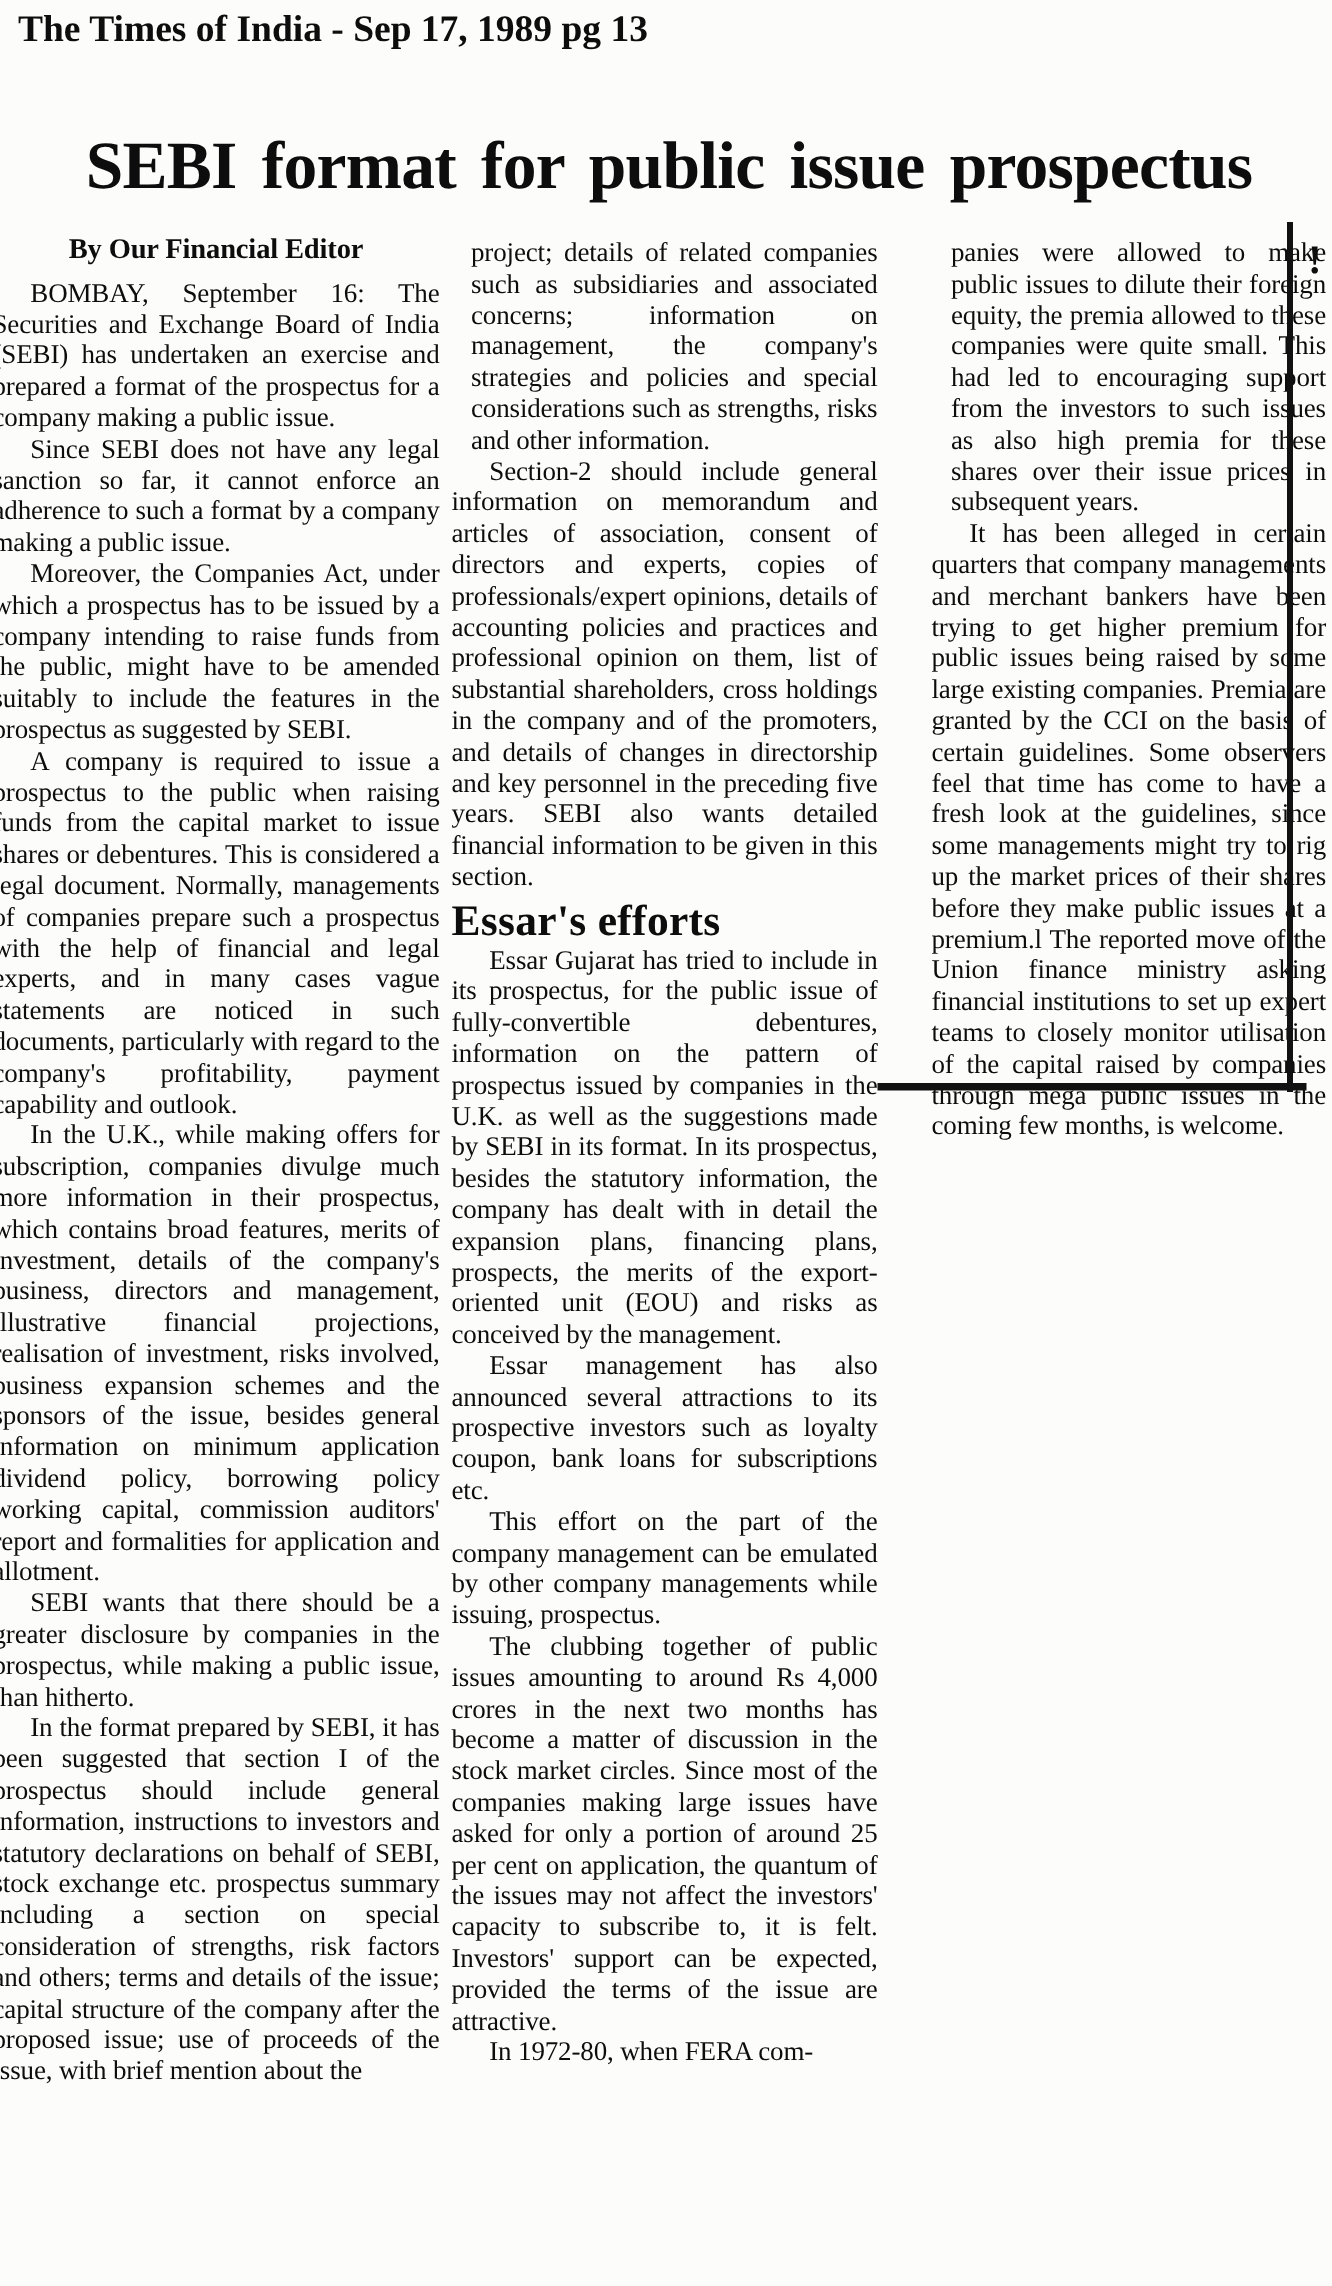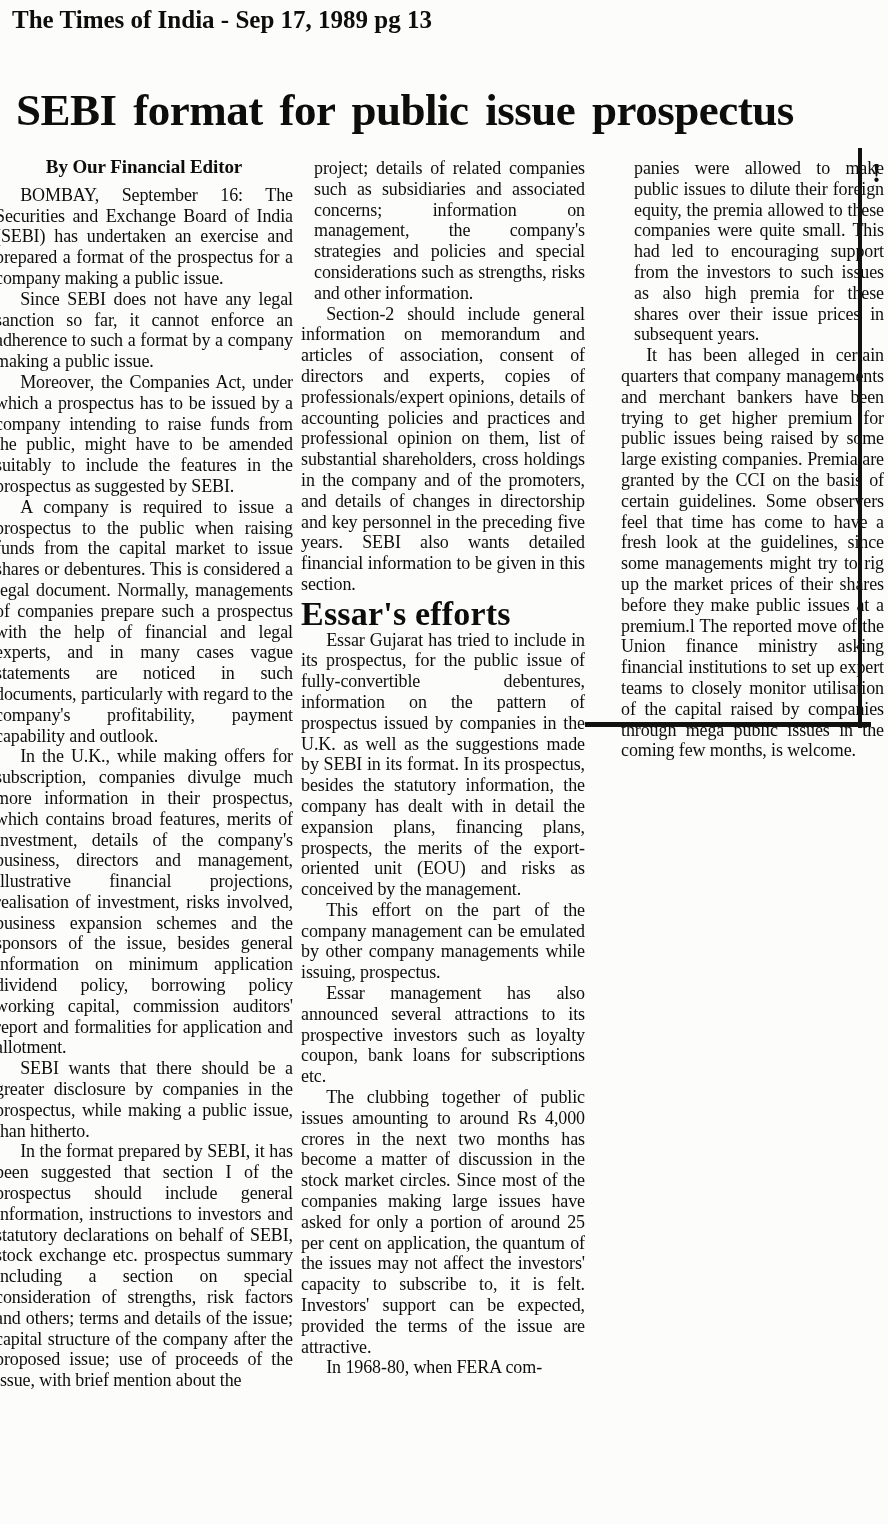--- a/index.html
+++ b/index.html
@@ -25,20 +25,21 @@
     position: absolute;
     left: 16px;
     top: 84px;
     margin: 0;
     width: 860px;
     font-size: 45px;
     font-weight: bold;
     letter-spacing: -0.5px;
     word-spacing: 6px;
     white-space: nowrap;
+    text-align: center;
   }
   .col {
     position: absolute;
     font-size: 18px;
     line-height: 20.8px;
     text-align: justify;
     letter-spacing: -0.1px;
   }
   .col p { margin: 0; }
   .col p.indent { text-indent: 1.4em; }
@@ -47,21 +48,21 @@
   .col2 { left: 301px; top: 158px; width: 284px; }
   .col3 { left: 621px; top: 158px; width: 263px; }
   .byline {
     text-align: center;
     font-weight: bold;
     font-size: 19px;
     margin-bottom: 7px;
     text-indent: 0;
   }
   .subhead {
-    font-size: 34px;
+    font-size: 29px;
     font-weight: bold;
     margin: 9px 0 5px 0;
     text-align: left;
     text-indent: 0;
     letter-spacing: 0.2px;
   }
   .rule-v {
     position: absolute;
     left: 858px;
     top: 148px;
@@ -103,24 +104,24 @@
     <p class="indent">In the U.K., while making offers for subscription, companies divulge much more information in their prospectus, which contains broad features, merits of investment, details of the company's business, directors and management, illustrative financial projections, realisation of investment, risks involved, business expansion schemes and the sponsors of the issue, besides general information on minimum application dividend policy, borrowing policy working capital, commission auditors' report and formalities for application and allotment.</p>
     <p class="indent">SEBI wants that there should be a greater disclosure by companies in the prospectus, while making a public issue, than hitherto.</p>
     <p class="indent">In the format prepared by SEBI, it has been suggested that section I of the prospectus should include general information, instructions to investors and statutory declarations on behalf of SEBI, stock exchange etc. prospectus summary including a section on special consideration of strengths, risk factors and others; terms and details of the issue; capital structure of the company after the proposed issue; use of proceeds of the issue, with brief mention about the</p>
   </div>
 
   <div class="col col2">
     <p class="noindent">project; details of related companies such as subsidiaries and associated concerns; information on management, the company's strategies and policies and special considerations such as strengths, risks and other information.</p>
     <p class="indent">Section-2 should include general information on memorandum and articles of association, consent of directors and experts, copies of professionals/expert opinions, details of accounting policies and practices and professional opinion on them, list of substantial shareholders, cross holdings in the company and of the promoters, and details of changes in directorship and key personnel in the preceding five years. SEBI also wants detailed financial information to be given in this section.</p>
     <h2 class="subhead">Essar's efforts</h2>
     <p class="indent">Essar Gujarat has tried to include in its prospectus, for the public issue of fully-convertible debentures, information on the pattern of prospectus issued by companies in the U.K. as well as the suggestions made by SEBI in its format. In its prospectus, besides the statutory information, the company has dealt with in detail the expansion plans, financing plans, prospects, the merits of the export-oriented unit (EOU) and risks as conceived by the management.</p>
+    <p class="indent">Essar management has also announced several attractions to its prospective investors such as loyalty coupon, bank loans for subscriptions etc.</p>
     <p class="indent">This effort on the part of the company management can be emulated by other company managements while issuing, prospectus.</p>
-    <p class="indent">Essar management has also announced several attractions to its prospective investors such as loyalty coupon, bank loans for subscriptions etc.</p>
     <p class="indent">The clubbing together of public issues amounting to around Rs 4,000 crores in the next two months has become a matter of discussion in the stock market circles. Since most of the companies making large issues have asked for only a portion of around 25 per cent on application, the quantum of the issues may not affect the investors' capacity to subscribe to, it is felt. Investors' support can be expected, provided the terms of the issue are attractive.</p>
-    <p class="indent">In 1968-80, when FERA com-</p>
+    <p class="indent">In 1972-80, when FERA com-</p>
   </div>
 
   <div class="col col3">
     <p class="noindent">panies were allowed to make public issues to dilute their foreign equity, the premia allowed to these companies were quite small. This had led to encouraging support from the investors to such issues as also high premia for these shares over their issue prices in subsequent years.</p>
     <p class="indent">It has been alleged in certain quarters that company managements and merchant bankers have been trying to get higher premium for public issues being raised by some large existing companies. Premia are granted by the CCI on the basis of certain guidelines. Some observers feel that time has come to have a fresh look at the guidelines, since some managements might try to rig up the market prices of their shares before they make public issues at a premium.l The reported move of the Union finance ministry asking financial institutions to set up expert teams to closely monitor utilisation of the capital raised by companies through mega public issues in the coming few months, is welcome.</p>
   </div>
 
   <div class="rule-v"></div>
   <div class="rule-h"></div>
   <div class="excl">!</div>

